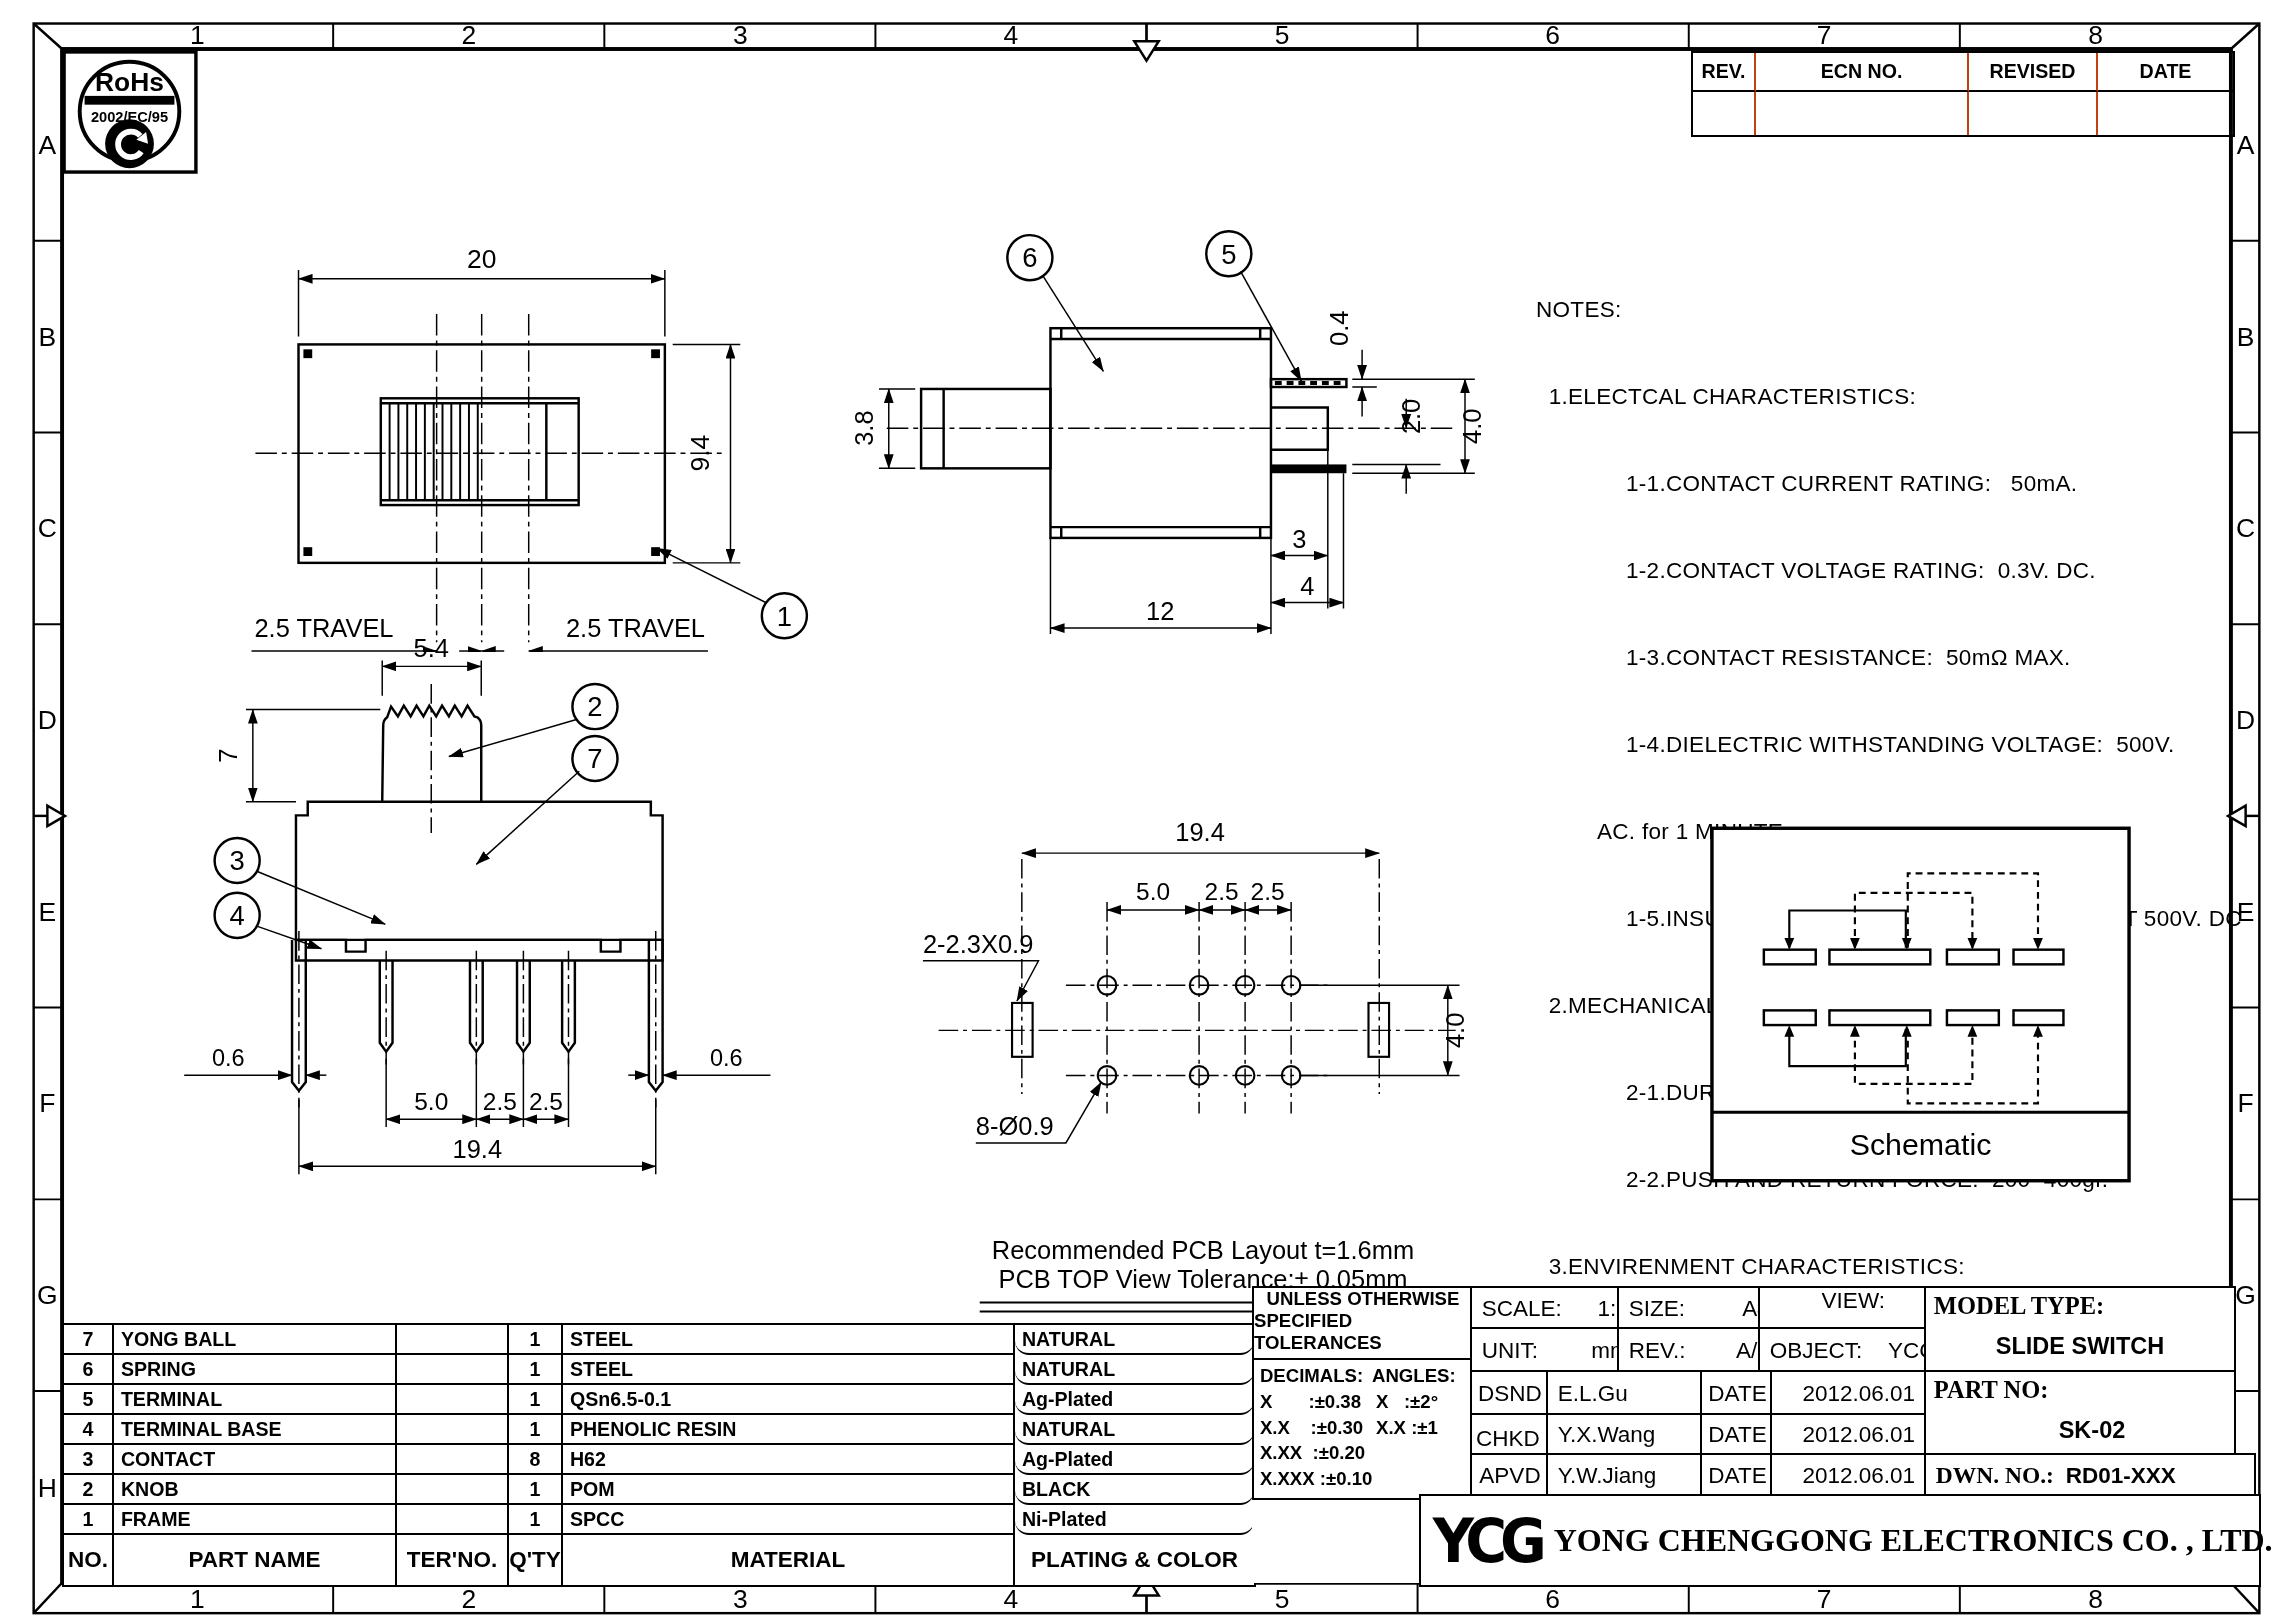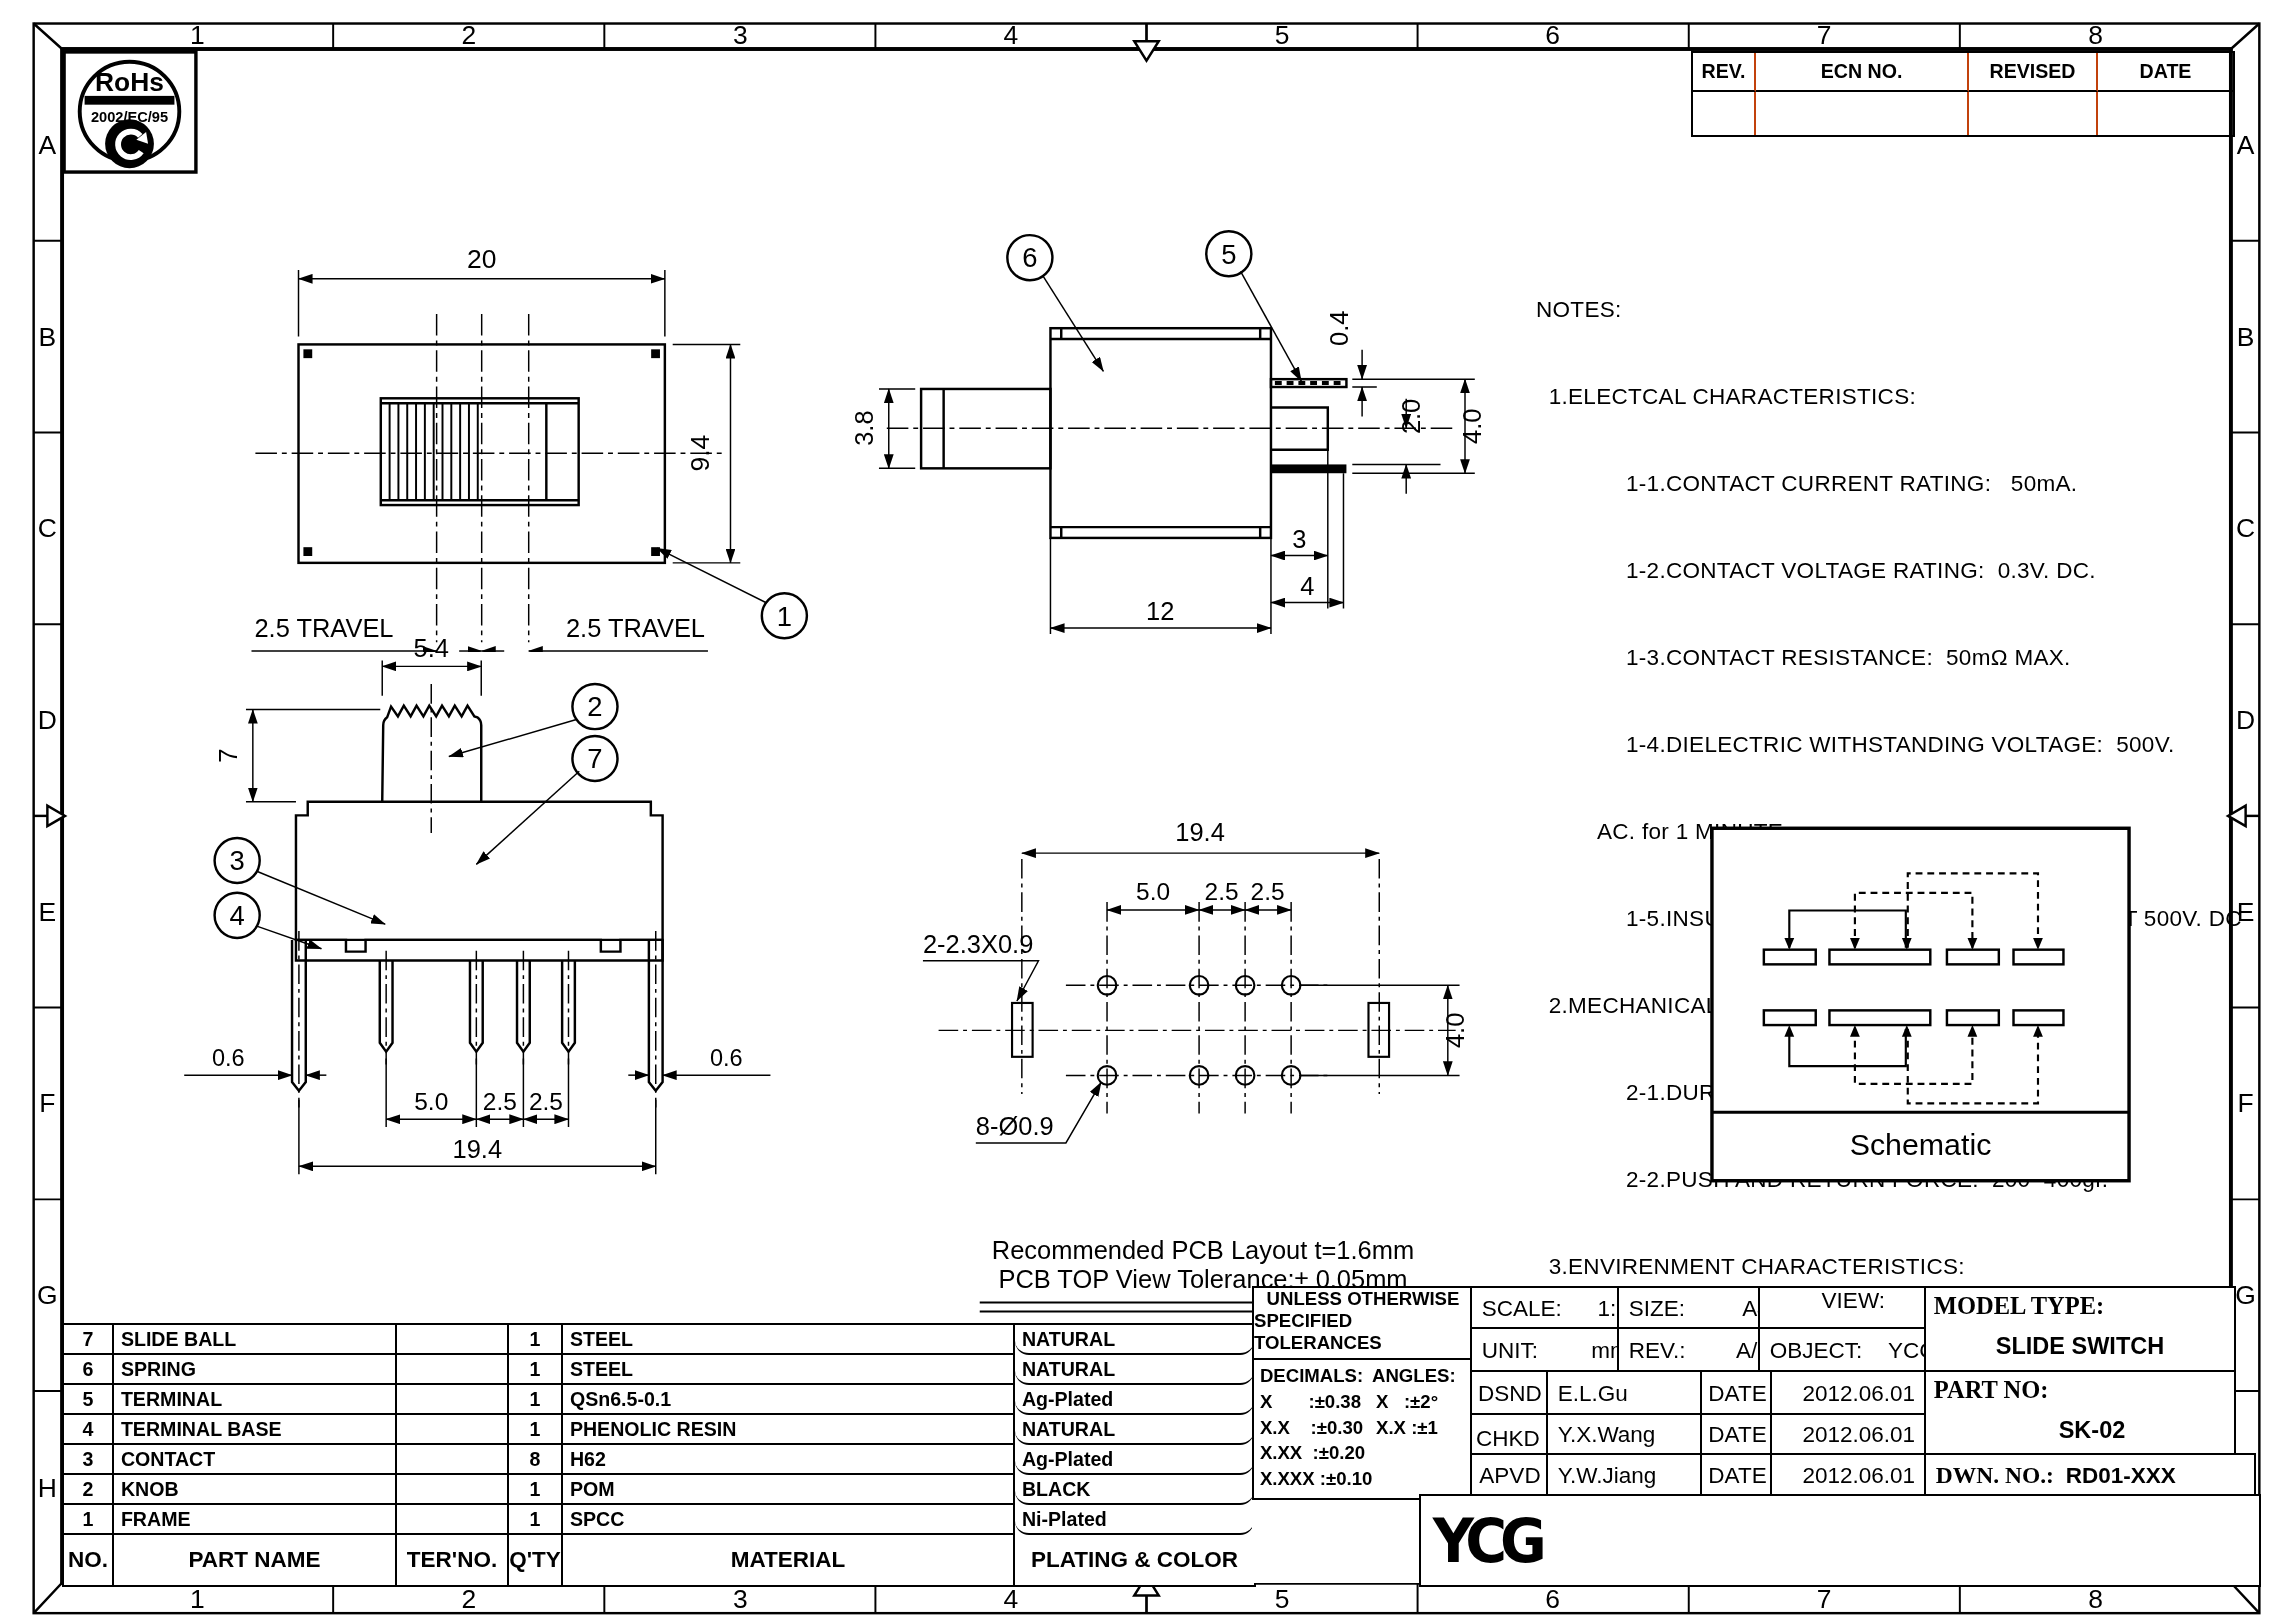--- a/index.html
+++ b/index.html
@@ -333,21 +333,21 @@
         <polygon points="143,215 153,215 148,203"></polygon>
     <polygon points="196,215 206,215 201,203"></polygon>
         <polygon points="263,215 273,215 268,203"></polygon>
     <polygon points="330,215 340,215 335,203"></polygon>
   </g>
   <text x="215" y="336" text-anchor="middle" font-size="31">Schematic</text>
 </svg>
 
 <div id="parts">
   <div class="c ctr">7</div>
-  <div class="c">SLIDE BALL</div>
+  <div class="c">YONG BALL</div>
   <div class="c"></div>
   <div class="c ctr">1</div>
   <div class="c">STEEL</div>
   <div class="c lastcol">NATURAL</div>
 
   <div class="c ctr">6</div>
   <div class="c">SPRING</div>
   <div class="c"></div>
   <div class="c ctr">1</div>
   <div class="c">STEEL</div>
@@ -495,17 +495,18 @@
     <div class="abs" style="left:12px;top:45px;width:308px;text-align:center;font-size:23.5px;font-weight:bold;">SK-02</div>
   </div>
 
   <div class="cell lv" style="left:672px;top:167px;width:308px;height:41px;justify-content:flex-start;gap:11.8px;">
     <span class="serifb" style="font-size:23.5px;">DWN. NO.:</span>
     <span style="font-weight:bold;">RD01-XXX</span>
   </div>
 
   <div class="cell" style="left:167px;top:208px;width:814px;height:89px;display:flex;align-items:center;gap:13.7px;padding:0 11.8px;">
     <div style="font-family:'DejaVu Sans',sans-serif;font-weight:bold;font-size:57px;letter-spacing:-6.9px;transform:scaleY(1.05);">YCG</div>
+    <div class="serifb" style="font-size:32px;white-space:nowrap;">YONG CHENGGONG ELECTRONICS CO. , LTD.</div>
   </div>
 </div>
 
 </div>
 
 
 </body></html>

